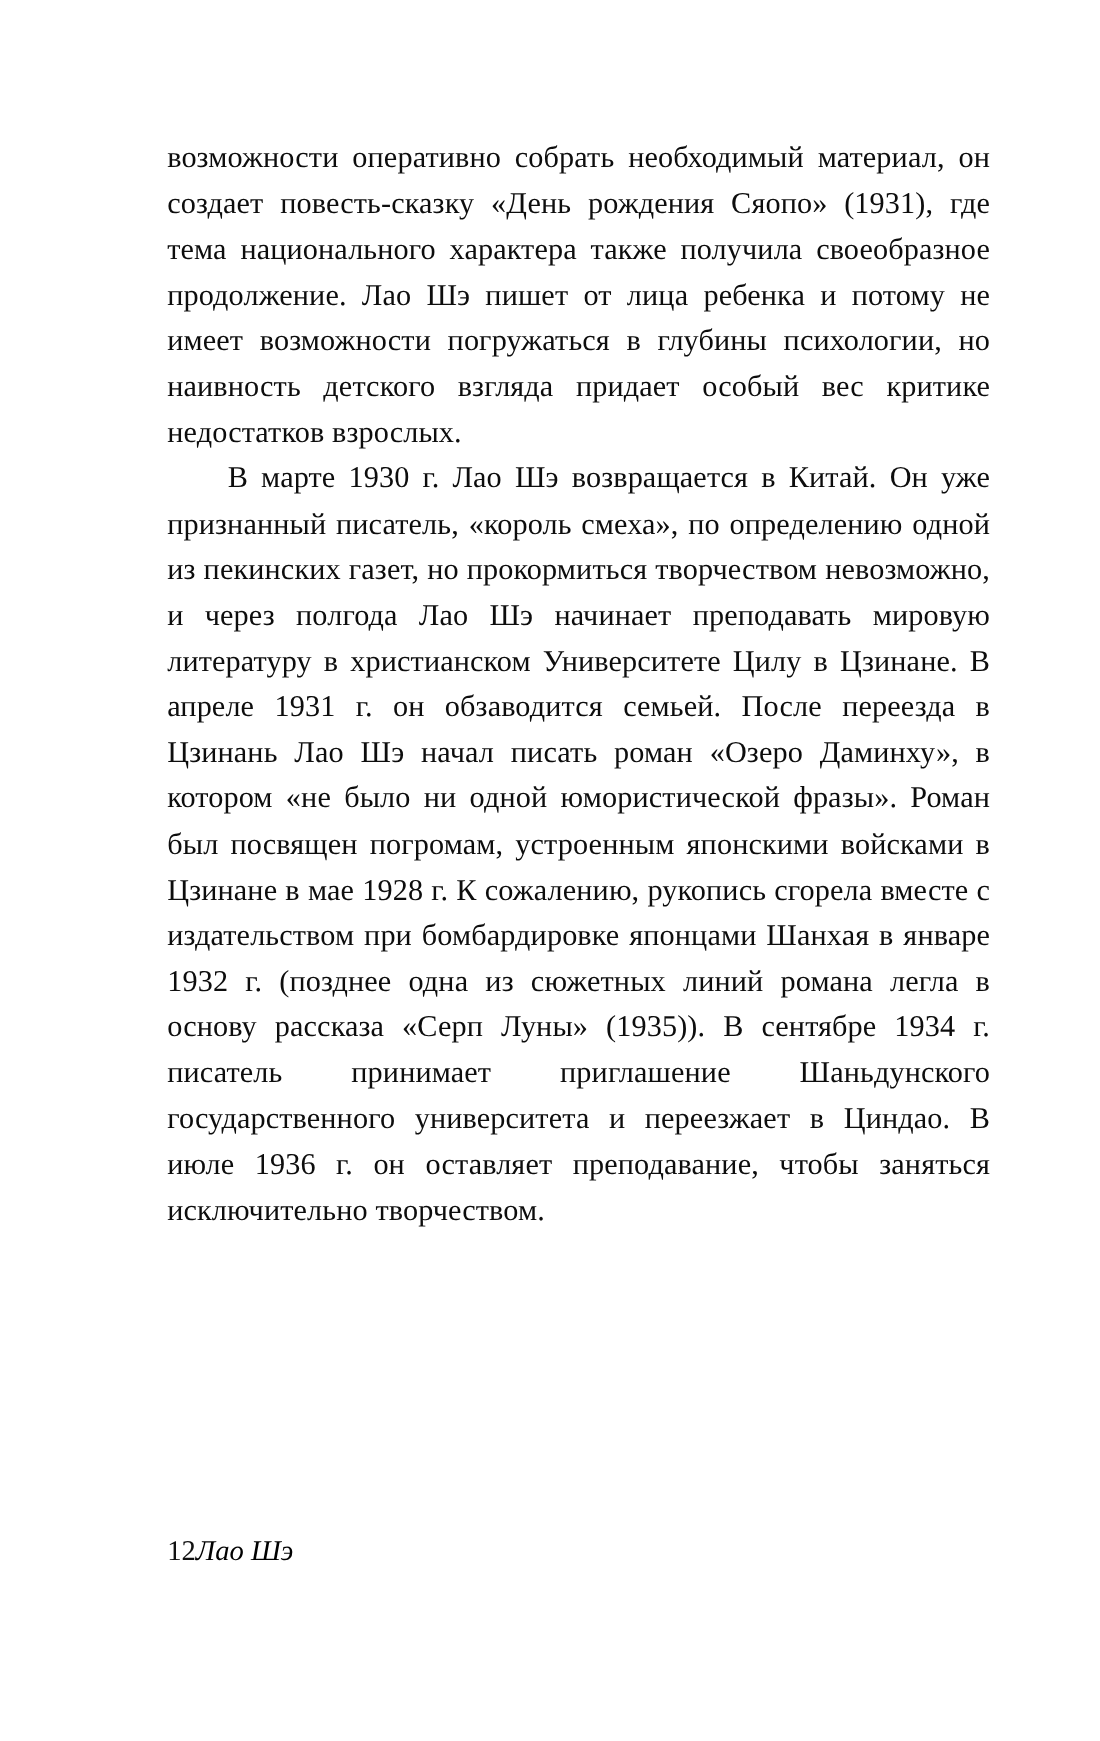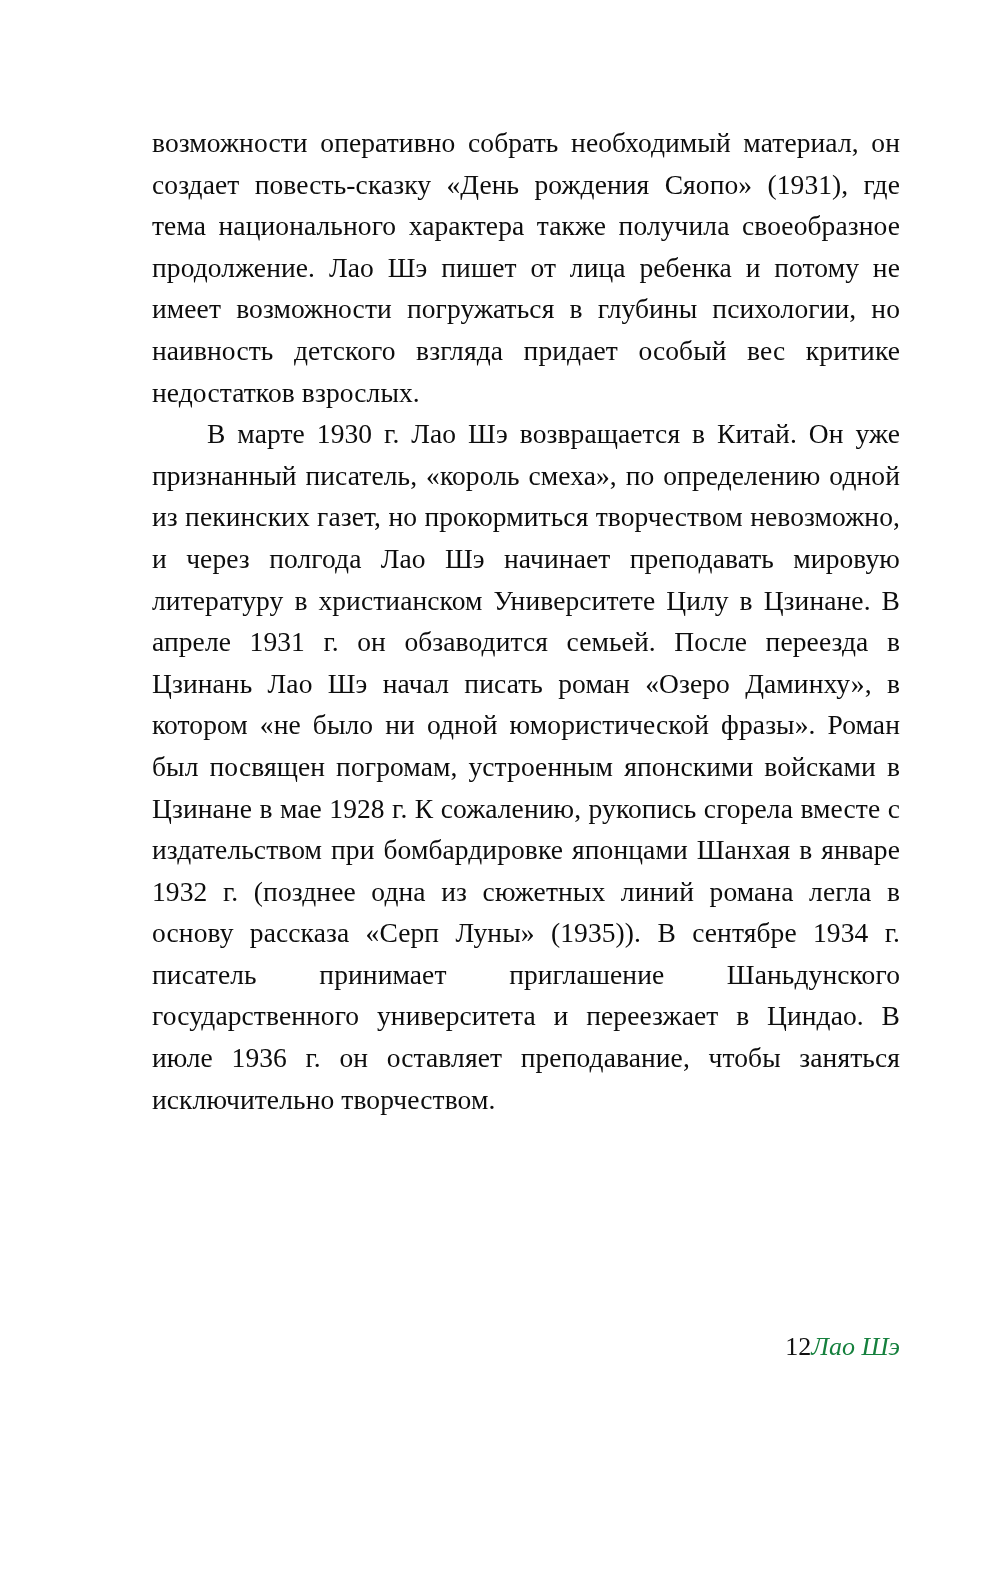--- a/index.html
+++ b/index.html
@@ -38,36 +38,36 @@
     text-justify: inter-word;
     letter-spacing: 0.1px;
     hyphens: manual;
   }
   p.para + p.para {
     text-indent: 2.0em;
   }
   .footer {
     position: absolute;
     left: 152px;
-    top: 1332px;
+    top: 1395px;
     width: 748px;
     display: flex;
     align-items: baseline;
-    justify-content: flex-end;
+    justify-content: flex-start;
   }
   .folio {
     font-size: 26px;
     line-height: 30px;
     color: #111111;
   }
   .running-head {
     font-size: 26px;
     line-height: 30px;
     font-style: italic;
-    color: #15803d;
+    color: #000000;
   }
 </style>
 </head>
 <body>
 
 <div class="page">
 
   <div class="content">
     <p class="para">возможности оперативно собрать необходимый материал, он создает повесть-сказку «День рождения Сяопо» (1931), где тема национального характера также получила своеобразное продолжение. Лао Шэ пишет от лица ребенка и потому не имеет возможности погружаться в глубины психологии, но наивность детского взгляда придает особый вес критике недостатков взрослых.</p>
     <p class="para">В марте 1930 г. Лао Шэ возвращается в Китай. Он уже признанный писатель, «король смеха», по определению одной из пекинских газет, но прокормиться творчеством невозможно, и через полгода Лао Шэ начинает преподавать мировую литературу в христианском Университете Цилу в Цзинане. В апреле 1931 г. он обзаводится семьей. После переезда в Цзинань Лао Шэ начал писать роман «Озеро Даминху», в котором «не было ни одной юмористической фразы». Роман был посвящен погромам, устроенным японскими войсками в Цзинане в мае 1928 г. К сожалению, рукопись сгорела вместе с издательством при бомбардировке японцами Шанхая в январе 1932 г. (позднее одна из сюжетных линий романа легла в основу рассказа «Серп Луны» (1935)). В сентябре 1934 г. писатель принимает приглашение Шаньдунского государственного университета и переезжает в Циндао. В июле 1936 г. он оставляет преподавание, чтобы заняться исключительно творчеством.</p>

